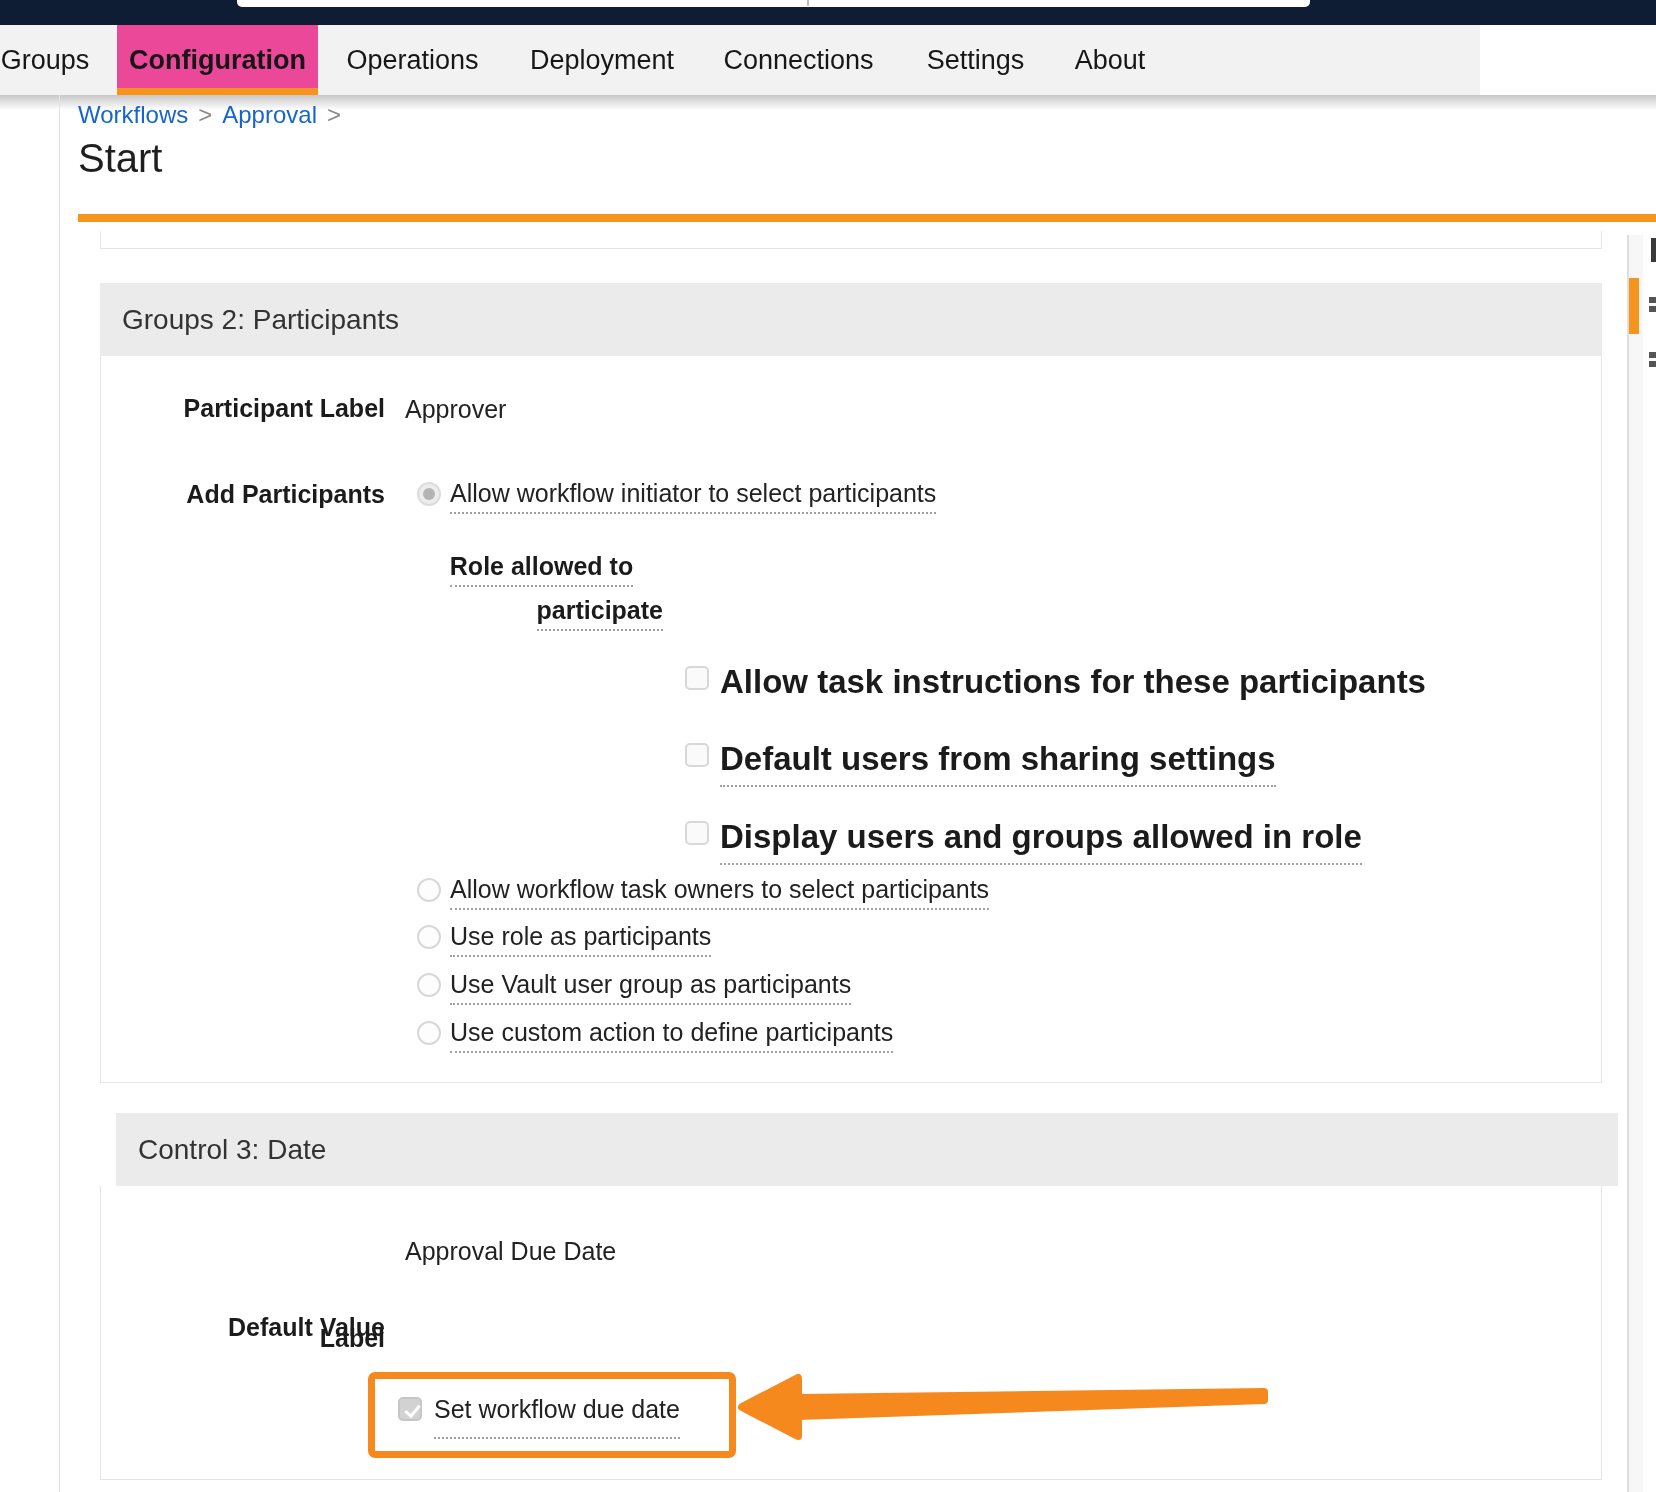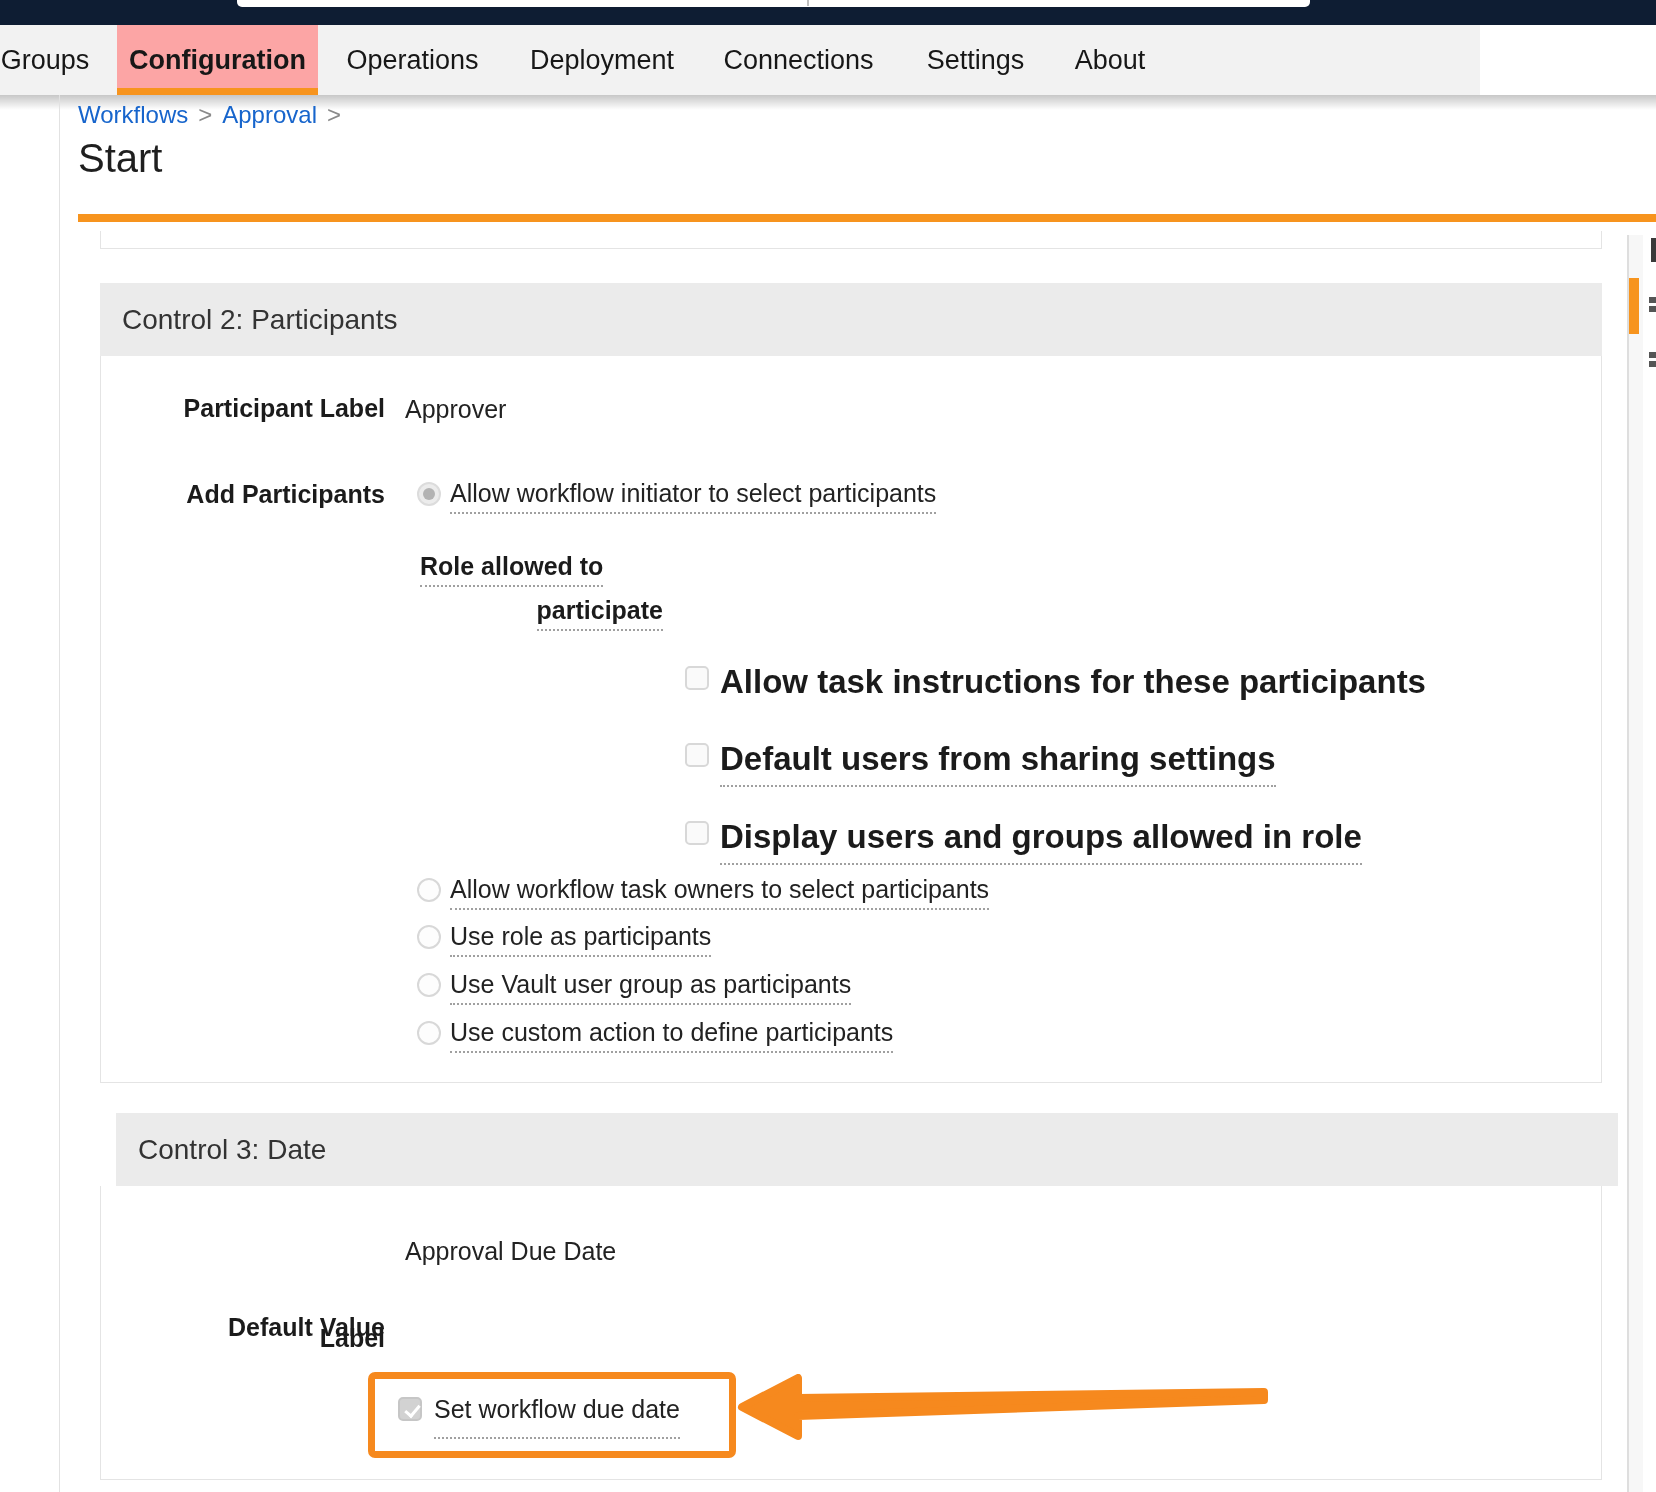--- a/index.html
+++ b/index.html
@@ -9,21 +9,21 @@
 
   
   .topbar{left:0;top:0;width:1656px;height:25px;background:#0e1d33;}
   .search-sliver{left:237px;top:0;width:1073px;height:7px;background:#fff;border-radius:0 0 5px 5px;}
   .search-divider{left:570px;top:0;width:2px;height:6px;background:#bfbfbf;}
 
   
   .tabbar{left:0;top:25px;width:1480px;height:70px;background:#f2f2f2;}
   .tab{position:absolute;top:0;height:70px;line-height:70px;text-align:center;
        font-size:27px;color:#171717;cursor:default;}
-  .tab.active{background:#fca5a5;font-weight:700;}
+  .tab.active{background:#ec4899;font-weight:700;}
   .tab.active .tab-underline{position:absolute;left:0;right:0;bottom:0;height:7px;background:#f7941e;}
   .tab-shadow{left:0;top:95px;width:1656px;height:15px;
       background:linear-gradient(to bottom, rgba(0,0,0,0.22), rgba(0,0,0,0));}
 
   .content-left-line{left:59px;top:95px;width:1px;height:1397px;background:#e2e2e2;}
 
   
   .breadcrumb{left:78px;top:101px;font-size:24px;white-space:nowrap;}
   .crumb-link{color:#1765cc;text-decoration:none;}
   .crumb-sep{color:#8a8a8a;padding:0 10px;}
@@ -95,31 +95,31 @@
 
   <div class="abs breadcrumb">
     <a href="#" class="crumb-link">Workflows</a><span class="crumb-sep">&gt;</span><a href="#" class="crumb-link">Approval</a><span class="crumb-sep">&gt;</span>
   </div>
 
   <div class="abs page-title">Start</div>
   <div class="abs title-rule"></div>
 
   <div class="abs partial-panel"></div>
 
-  <div class="abs section-header" style="top:283px;">Control 2: Participants</div>
+  <div class="abs section-header" style="top:283px;">Groups 2: Participants</div>
   <div class="abs section-body" style="top:356px;height:727px;"></div>
 
   <div class="abs field-label" style="top:394px;">Participant Label</div>
   <div class="abs field-value" style="left:405px;top:395px;">Approver</div>
 
   <div class="abs field-label" style="top:480px;">Add Participants</div>
   <div class="abs radio selected" style="left:417px;top:482px;"></div>
   <div class="abs opt-label" style="left:450px;top:479px;"><span class="dotted">Allow workflow initiator to select participants</span></div>
 
-  <div class="abs" style="left:420px;top:552px;width:243px;text-align:left;font-size:25px;font-weight:700;color:#1b1b1b;"><span class="dotted">Role allowed to</span></div>
+  <div class="abs" style="left:420px;top:552px;width:243px;text-align:center;font-size:25px;font-weight:700;color:#1b1b1b;"><span class="dotted">Role allowed to</span></div>
   <div class="abs" style="left:420px;top:596px;width:243px;text-align:right;font-size:25px;font-weight:700;color:#1b1b1b;"><span class="dotted">participate</span></div>
 
   <div class="abs cbx" style="left:685px;top:666px;"></div>
   <div class="abs cb-label" style="left:720px;top:663px;">Allow task instructions for these participants</div>
 
   <div class="abs cbx" style="left:685px;top:743px;"></div>
   <div class="abs cb-label" style="left:720px;top:740px;"><span class="dotted" style="padding-bottom:8px;">Default users from sharing settings</span></div>
 
   <div class="abs cbx" style="left:685px;top:821px;"></div>
   <div class="abs cb-label" style="left:720px;top:818px;"><span class="dotted" style="padding-bottom:8px;">Display users and groups allowed in role</span></div>

